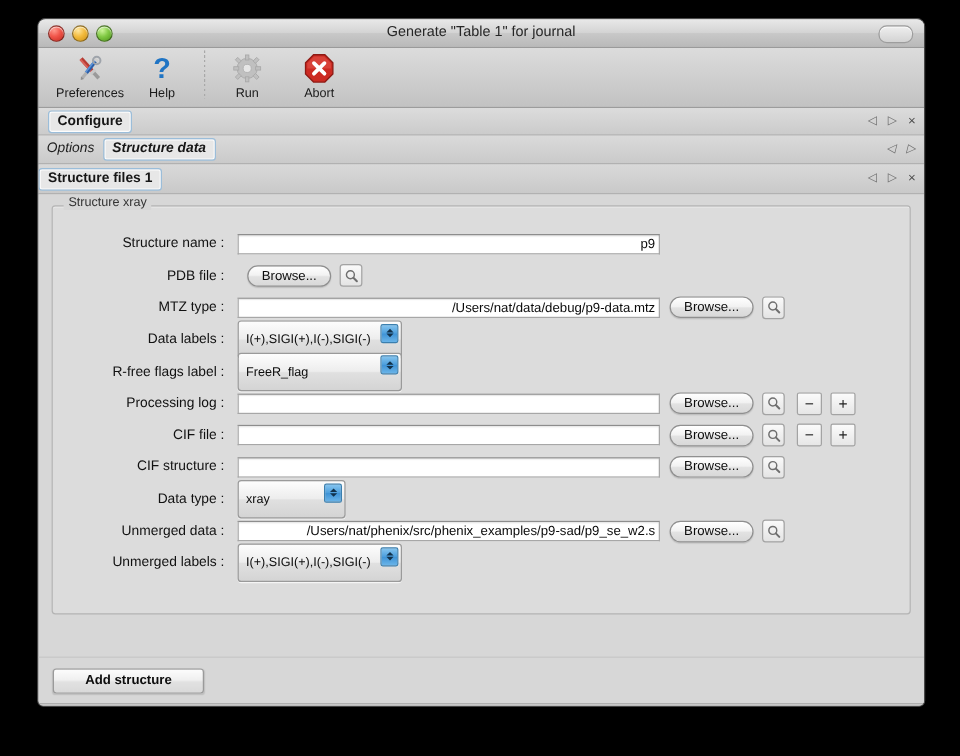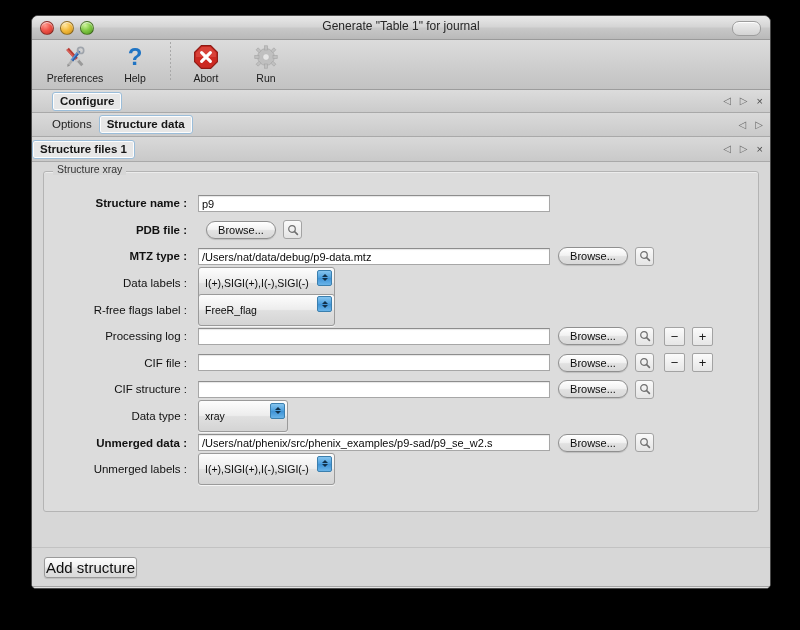--- a/index.html
+++ b/index.html
@@ -39,24 +39,24 @@
     justify-content:flex-start;padding-top:3px;box-sizing:border-box;}
   .tbtn .glyph{height:28px;display:flex;align-items:center;justify-content:center;}
   .tbtn .lbl{font-size:10.5px;color:#1b1b1b;margin-top:1px;}
   .tbtn.disabled .lbl{color:#1b1b1b;}
   .tb-sep{width:1px;height:40px;margin:2px 5px 0 5px;
     background:repeating-linear-gradient(to bottom,#a8a8a8 0 2px,transparent 2px 4px);}
 
   
   .tabrow{position:relative;display:flex;align-items:center;
     border-bottom:1px solid #a9a9a9;background:#d5d5d5;}
-  .tabrow.r1{height:22px;padding-left:20px;
+  .tabrow.r1{height:22px;padding-left:8px;
     background:linear-gradient(to bottom,#dcdcdc,#cbcbcb);}
-  .tabrow.r2{height:23px;padding-left:13px;
-    background:linear-gradient(to bottom,#dadada,#cacaca);}
+  .tabrow.r2{height:23px;
+    background:linear-gradient(to bottom,#dadada,#cacaca);font-style:italic;}
   .tabrow.r3{height:24px;padding-left:0;
     background:linear-gradient(to bottom,#d9d9d9,#c9c9c9);}
   .tab{font-size:11.5px;color:#161616;padding:2px 7px;border-radius:3px;
     border:1px solid transparent;white-space:nowrap;line-height:13px;}
   .tab.active{font-weight:bold;background:#e7e7e7;border:1px solid #9bbdd9;
     box-shadow:inset 0 0 0 1px #fdfdfd;}
   .tab.plain{font-weight:normal;color:#1d1d1d;padding:2px 6px;}
   .tabnav{position:absolute;right:7px;top:0;bottom:0;display:flex;align-items:center;gap:9px;}
   .navarrow{font-size:10px;color:#6d6d6d;line-height:10px;}
   .navx{font-size:11px;color:#4a4a4a;line-height:11px;font-family:"Liberation Sans",sans-serif;}
@@ -66,25 +66,25 @@
   .groupbox{position:relative;border:1px solid #b4b4b4;border-radius:3px;background:#dcdcdc;
     height:341px;box-sizing:border-box;padding-top:13px;
     box-shadow:inset 0 1px 0 #ececec;}
   .group-caption{position:absolute;left:9px;top:-9px;font-size:10.5px;color:#333;
     background:#d7d7d7;padding:0 4px;}
 
   .form{padding:5px 0 0 0;}
   .frow{display:flex;align-items:center;height:26.6px;padding-left:12px;}
   .flabel{width:142px;text-align:right;padding-right:11px;font-size:11.5px;color:#111;
     box-sizing:border-box;white-space:nowrap;}
-  .flabel.req{font-weight:bold;}
+  .flabel.req{font-weight:normal;}
 
   .tinput{height:17px;border:1px solid #a7a7a7;border-top-color:#8d8d8d;background:#fff;
     font-size:11px;color:#0a0a0a;padding:0 3px;box-sizing:border-box;line-height:16px;
-    overflow:hidden;white-space:nowrap;box-shadow:inset 0 1px 1px rgba(0,0,0,.10);}
+    overflow:hidden;white-space:nowrap;box-shadow:inset 0 1px 1px rgba(0,0,0,.10);text-align:right;}
 
   .combo{height:32px;border:1px solid #9a9a9a;border-radius:3px;
     background:linear-gradient(to bottom,#fdfdfd 0%,#ededed 48%,#e0e0e0 52%,#d4d4d4 100%);
     display:inline-flex;align-items:center;box-sizing:border-box;padding-left:6px;
     box-shadow:0 1px 0 rgba(255,255,255,.7);position:relative;}
   .combo .ctext{font-size:10.5px;color:#0b0b0b;white-space:nowrap;}
   .stepper{position:absolute;right:2px;top:1.5px;width:13px;height:14px;border-radius:2px;
     background:linear-gradient(to bottom,#86c5ef 0%,#4d9fdd 48%,#3f93d6 52%,#6ab4e8 100%);
     border:1px solid #3b7fae;display:flex;flex-direction:column;align-items:center;
     justify-content:center;gap:1px;}
@@ -103,24 +103,24 @@
     display:inline-flex;align-items:center;justify-content:center;box-sizing:border-box;}
   .pmbtn{width:21px;height:19px;border-radius:2px;border:1px solid #a3a3a3;
     background:linear-gradient(to bottom,#fbfbfb,#e6e6e6);margin-left:7px;
     display:inline-flex;align-items:center;justify-content:center;box-sizing:border-box;
     font-size:13px;color:#1a1a1a;line-height:13px;}
   .pmbtn.first{margin-left:10px;}
 
   
   .bottombar{height:38px;background:#d7d7d7;display:flex;align-items:center;padding-left:12px;
     border-top:1px solid #c2c2c2;}
-  .addbtn{height:21px;padding:0 1px;border:1px solid #9a9a9a;border-radius:3px;
+  .addbtn{height:21px;padding:0 26px;border:1px solid #9a9a9a;border-radius:3px;
     background:linear-gradient(to bottom,#fcfcfc 0%,#efefef 47%,#e2e2e2 53%,#d9d9d9 100%);
-    font-size:15px;color:#0d0d0d;display:inline-flex;align-items:center;box-sizing:border-box;
-    box-shadow:0 1px 1px rgba(0,0,0,.12);}
+    font-size:11px;color:#0d0d0d;display:inline-flex;align-items:center;box-sizing:border-box;
+    box-shadow:0 1px 1px rgba(0,0,0,.12);font-weight:bold;}
   .statusbar{position:relative;height:19px;
     background:linear-gradient(to bottom,#e3e3e3,#cfcfcf);
     border-top:1px solid #a6a6a6;display:flex;align-items:center;}
 </style>
 </head>
 <body>
 
 <div class="screen">
   <div class="window">
 
@@ -161,50 +161,50 @@
         <div class="glyph">
           <svg width="26" height="26" viewBox="0 0 26 26">
             <text x="13" y="21" text-anchor="middle" font-family="Liberation Sans, sans-serif" font-size="24" font-weight="bold" fill="#1f74c4">?</text>
           </svg>
         </div>
         <div class="lbl">Help</div>
       </div>
 
       <div class="tb-sep"></div>
 
-      <div class="tbtn">
-        <div class="glyph">
-          <svg width="26" height="26" viewBox="0 0 26 26">
-            <polygon points="8.3,1.6 17.7,1.6 24.4,8.3 24.4,17.7 17.7,24.4 8.3,24.4 1.6,17.7 1.6,8.3" fill="#cc2a22" stroke="#8e1a14" stroke-width="1.1"></polygon>
-            <polygon points="8.8,3.1 17.2,3.1 22.9,8.8 22.9,13 3.1,13 3.1,8.8" fill="#e2564c" opacity="0.55"></polygon>
-            <path d="M8.6 8.6 L17.4 17.4 M17.4 8.6 L8.6 17.4" stroke="#fff" stroke-width="3.1" stroke-linecap="round"></path>
-          </svg>
-        </div>
-        <div class="lbl">Abort</div>
-      </div>
-
       <div class="tbtn disabled">
         <div class="glyph">
           <svg width="26" height="26" viewBox="0 0 26 26">
             <g fill="#c0c0c0" stroke="#a8a8a8" stroke-width="0.7">
               <circle cx="13" cy="13" r="8.4"></circle>
               <rect x="11.6" y="1.8" width="2.8" height="4.2"></rect>
               <rect x="11.6" y="20" width="2.8" height="4.2"></rect>
               <rect x="1.8" y="11.6" width="4.2" height="2.8"></rect>
               <rect x="20" y="11.6" width="4.2" height="2.8"></rect>
               <rect x="4.2" y="4.2" width="2.8" height="4.2" transform="rotate(-45 5.6 6.3)"></rect>
               <rect x="19" y="17.6" width="2.8" height="4.2" transform="rotate(-45 20.4 19.7)"></rect>
               <rect x="19" y="4.2" width="2.8" height="4.2" transform="rotate(45 20.4 6.3)"></rect>
               <rect x="4.2" y="17.6" width="2.8" height="4.2" transform="rotate(45 5.6 19.7)"></rect>
             </g>
             <circle cx="13" cy="13" r="3.4" fill="#e6e6e6" stroke="#b2b2b2" stroke-width="0.8"></circle>
           </svg>
         </div>
         <div class="lbl">Run</div>
       </div>
+
+      <div class="tbtn">
+        <div class="glyph">
+          <svg width="26" height="26" viewBox="0 0 26 26">
+            <polygon points="8.3,1.6 17.7,1.6 24.4,8.3 24.4,17.7 17.7,24.4 8.3,24.4 1.6,17.7 1.6,8.3" fill="#cc2a22" stroke="#8e1a14" stroke-width="1.1"></polygon>
+            <polygon points="8.8,3.1 17.2,3.1 22.9,8.8 22.9,13 3.1,13 3.1,8.8" fill="#e2564c" opacity="0.55"></polygon>
+            <path d="M8.6 8.6 L17.4 17.4 M17.4 8.6 L8.6 17.4" stroke="#fff" stroke-width="3.1" stroke-linecap="round"></path>
+          </svg>
+        </div>
+        <div class="lbl">Abort</div>
+      </div>
     </div>
 
     <div class="tabrow r1">
       <div class="tab active">Configure</div>
       <div class="tabnav">
         <span class="navarrow">◁</span>
         <span class="navarrow">▷</span>
         <span class="navx">×</span>
       </div>
     </div>

